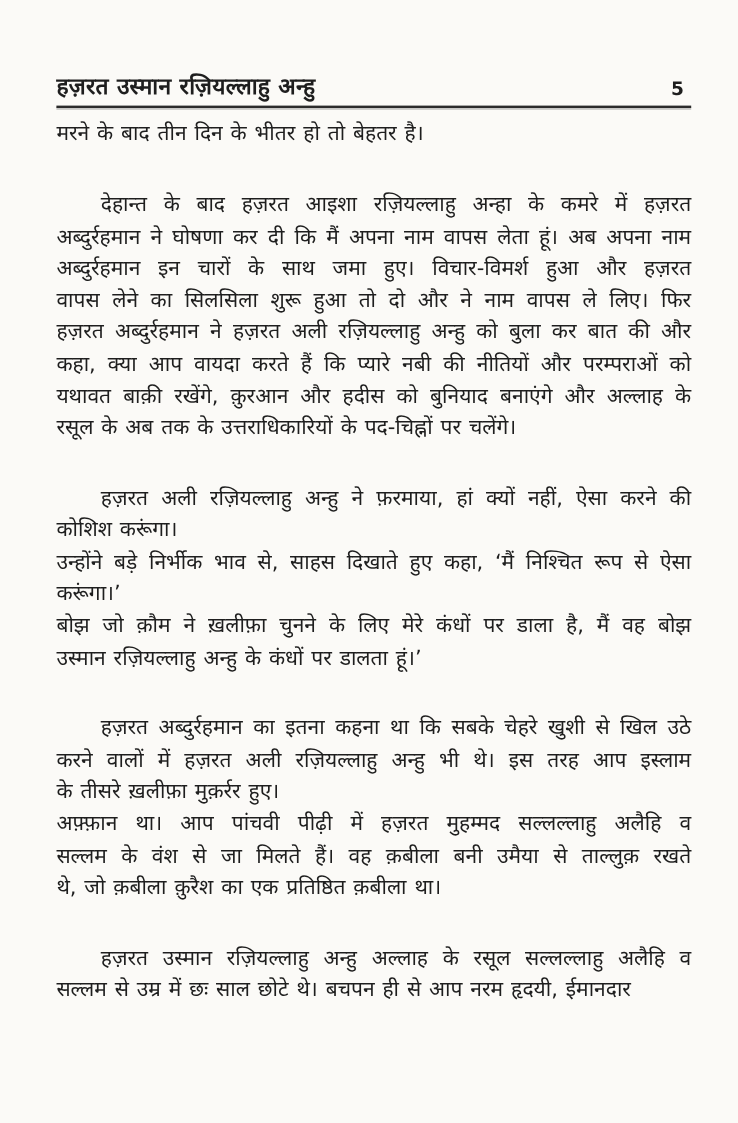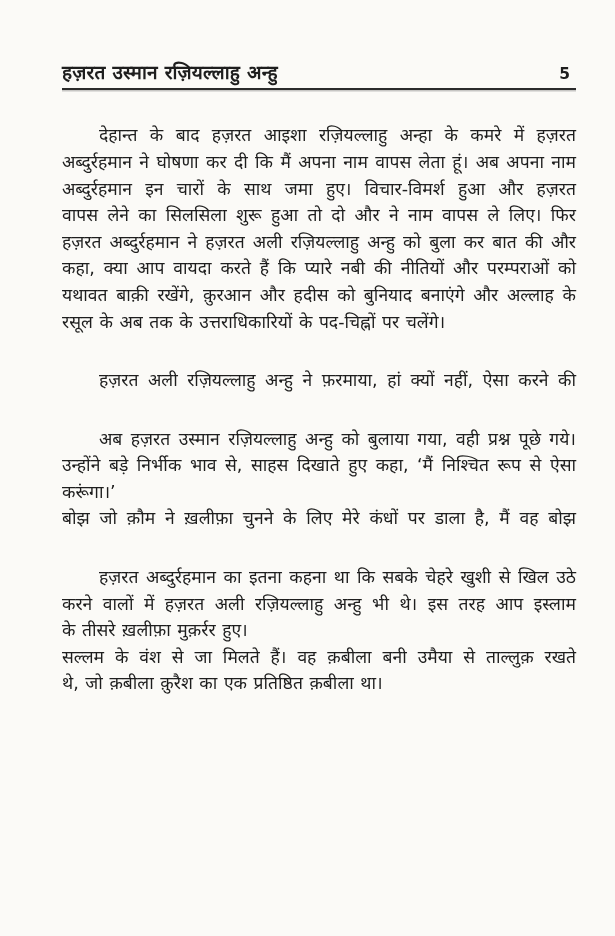--- a/index.html
+++ b/index.html
@@ -14,21 +14,21 @@
   }
   .page{
     position:relative;
     width:615px;
     height:936px;
     margin:0 auto;
     background:var(--paper);
     color:var(--ink);
     overflow:hidden;
     box-sizing:border-box;
-    padding:62px 39px 0 62px;
+    padding:62px 39px 0 47px;
   }
   .page-header{
     display:flex;
     align-items:flex-end;
     justify-content:space-between;
     line-height:1.15;
   }
   .header-title{
     font-weight:bold;
     font-size:19px;
@@ -69,43 +69,52 @@
 <body>
 
 <div class="page">
   <div class="page-header">
     <span class="header-title">हज़रत उस्मान रज़ियल्लाहु अन्हु</span>
     <span class="page-number">5</span>
   </div>
   <div class="header-rule"></div>
   <div class="page-body">
       <div class="para">
+        <div class="line last">मरने के बाद तीन दिन के भीतर हो तो बेहतर है।</div>
+      </div>
+      <div class="para">
         <div class="line indent">देहान्त के बाद हज़रत आइशा रज़ियल्लाहु अन्हा के कमरे में हज़रत</div>
         <div class="line">अब्दुर्रहमान ने घोषणा कर दी कि मैं अपना नाम वापस लेता हूं। अब अपना नाम</div>
         <div class="line">अब्दुर्रहमान इन चारों के साथ जमा हुए। विचार-विमर्श हुआ और हज़रत</div>
         <div class="line">वापस लेने का सिलसिला शुरू हुआ तो दो और ने नाम वापस ले लिए। फिर</div>
         <div class="line">हज़रत अब्दुर्रहमान ने हज़रत अली रज़ियल्लाहु अन्हु को बुला कर बात की और</div>
         <div class="line">कहा, क्या आप वायदा करते हैं कि प्यारे नबी की नीतियों और परम्पराओं को</div>
         <div class="line">यथावत बाक़ी रखेंगे, क़ुरआन और हदीस को बुनियाद बनाएंगे और अल्लाह के</div>
         <div class="line last">रसूल के अब तक के उत्तराधिकारियों के पद-चिह्नों पर चलेंगे।</div>
       </div>
       <div class="para">
         <div class="line indent">हज़रत अली रज़ियल्लाहु अन्हु ने फ़रमाया, हां क्यों नहीं, ऐसा करने की</div>
+        <div class="line last">कोशिश करूंगा।</div>
       </div>
       <div class="para">
-        <div class="line indent">अब हज़रत उस्मान रज़ियल्लाहु अन्हु को बुलाया गया, वही प्रश्न पूछे गये।</div>
         <div class="line">उन्होंने बड़े निर्भीक भाव से, साहस दिखाते हुए कहा, ‘मैं निश्चित रूप से ऐसा</div>
         <div class="line last">करूंगा।’</div>
       </div>
       <div class="para">
         <div class="line">बोझ जो क़ौम ने ख़लीफ़ा चुनने के लिए मेरे कंधों पर डाला है, मैं वह बोझ</div>
+        <div class="line last">उस्मान रज़ियल्लाहु अन्हु के कंधों पर डालता हूं।’</div>
       </div>
       <div class="para">
         <div class="line indent">हज़रत अब्दुर्रहमान का इतना कहना था कि सबके चेहरे खुशी से खिल उठे</div>
         <div class="line">करने वालों में हज़रत अली रज़ियल्लाहु अन्हु भी थे। इस तरह आप इस्लाम</div>
         <div class="line last">के तीसरे ख़लीफ़ा मुक़र्रर हुए।</div>
       </div>
       <div class="para">
+        <div class="line">अफ़्फ़ान था। आप पांचवी पीढ़ी में हज़रत मुहम्मद सल्लल्लाहु अलैहि व</div>
         <div class="line">सल्लम के वंश से जा मिलते हैं। वह क़बीला बनी उमैया से ताल्लुक़ रखते</div>
         <div class="line last">थे, जो क़बीला क़ुरैश का एक प्रतिष्ठित क़बीला था।</div>
+      </div>
+      <div class="para">
+        <div class="line indent">हज़रत उस्मान रज़ियल्लाहु अन्हु अल्लाह के रसूल सल्लल्लाहु अलैहि व</div>
+        <div class="line last">सल्लम से उम्र में छः साल छोटे थे। बचपन ही से आप नरम हृदयी, ईमानदार</div>
       </div>
     </div>
 </div>
 
 </body></html>

